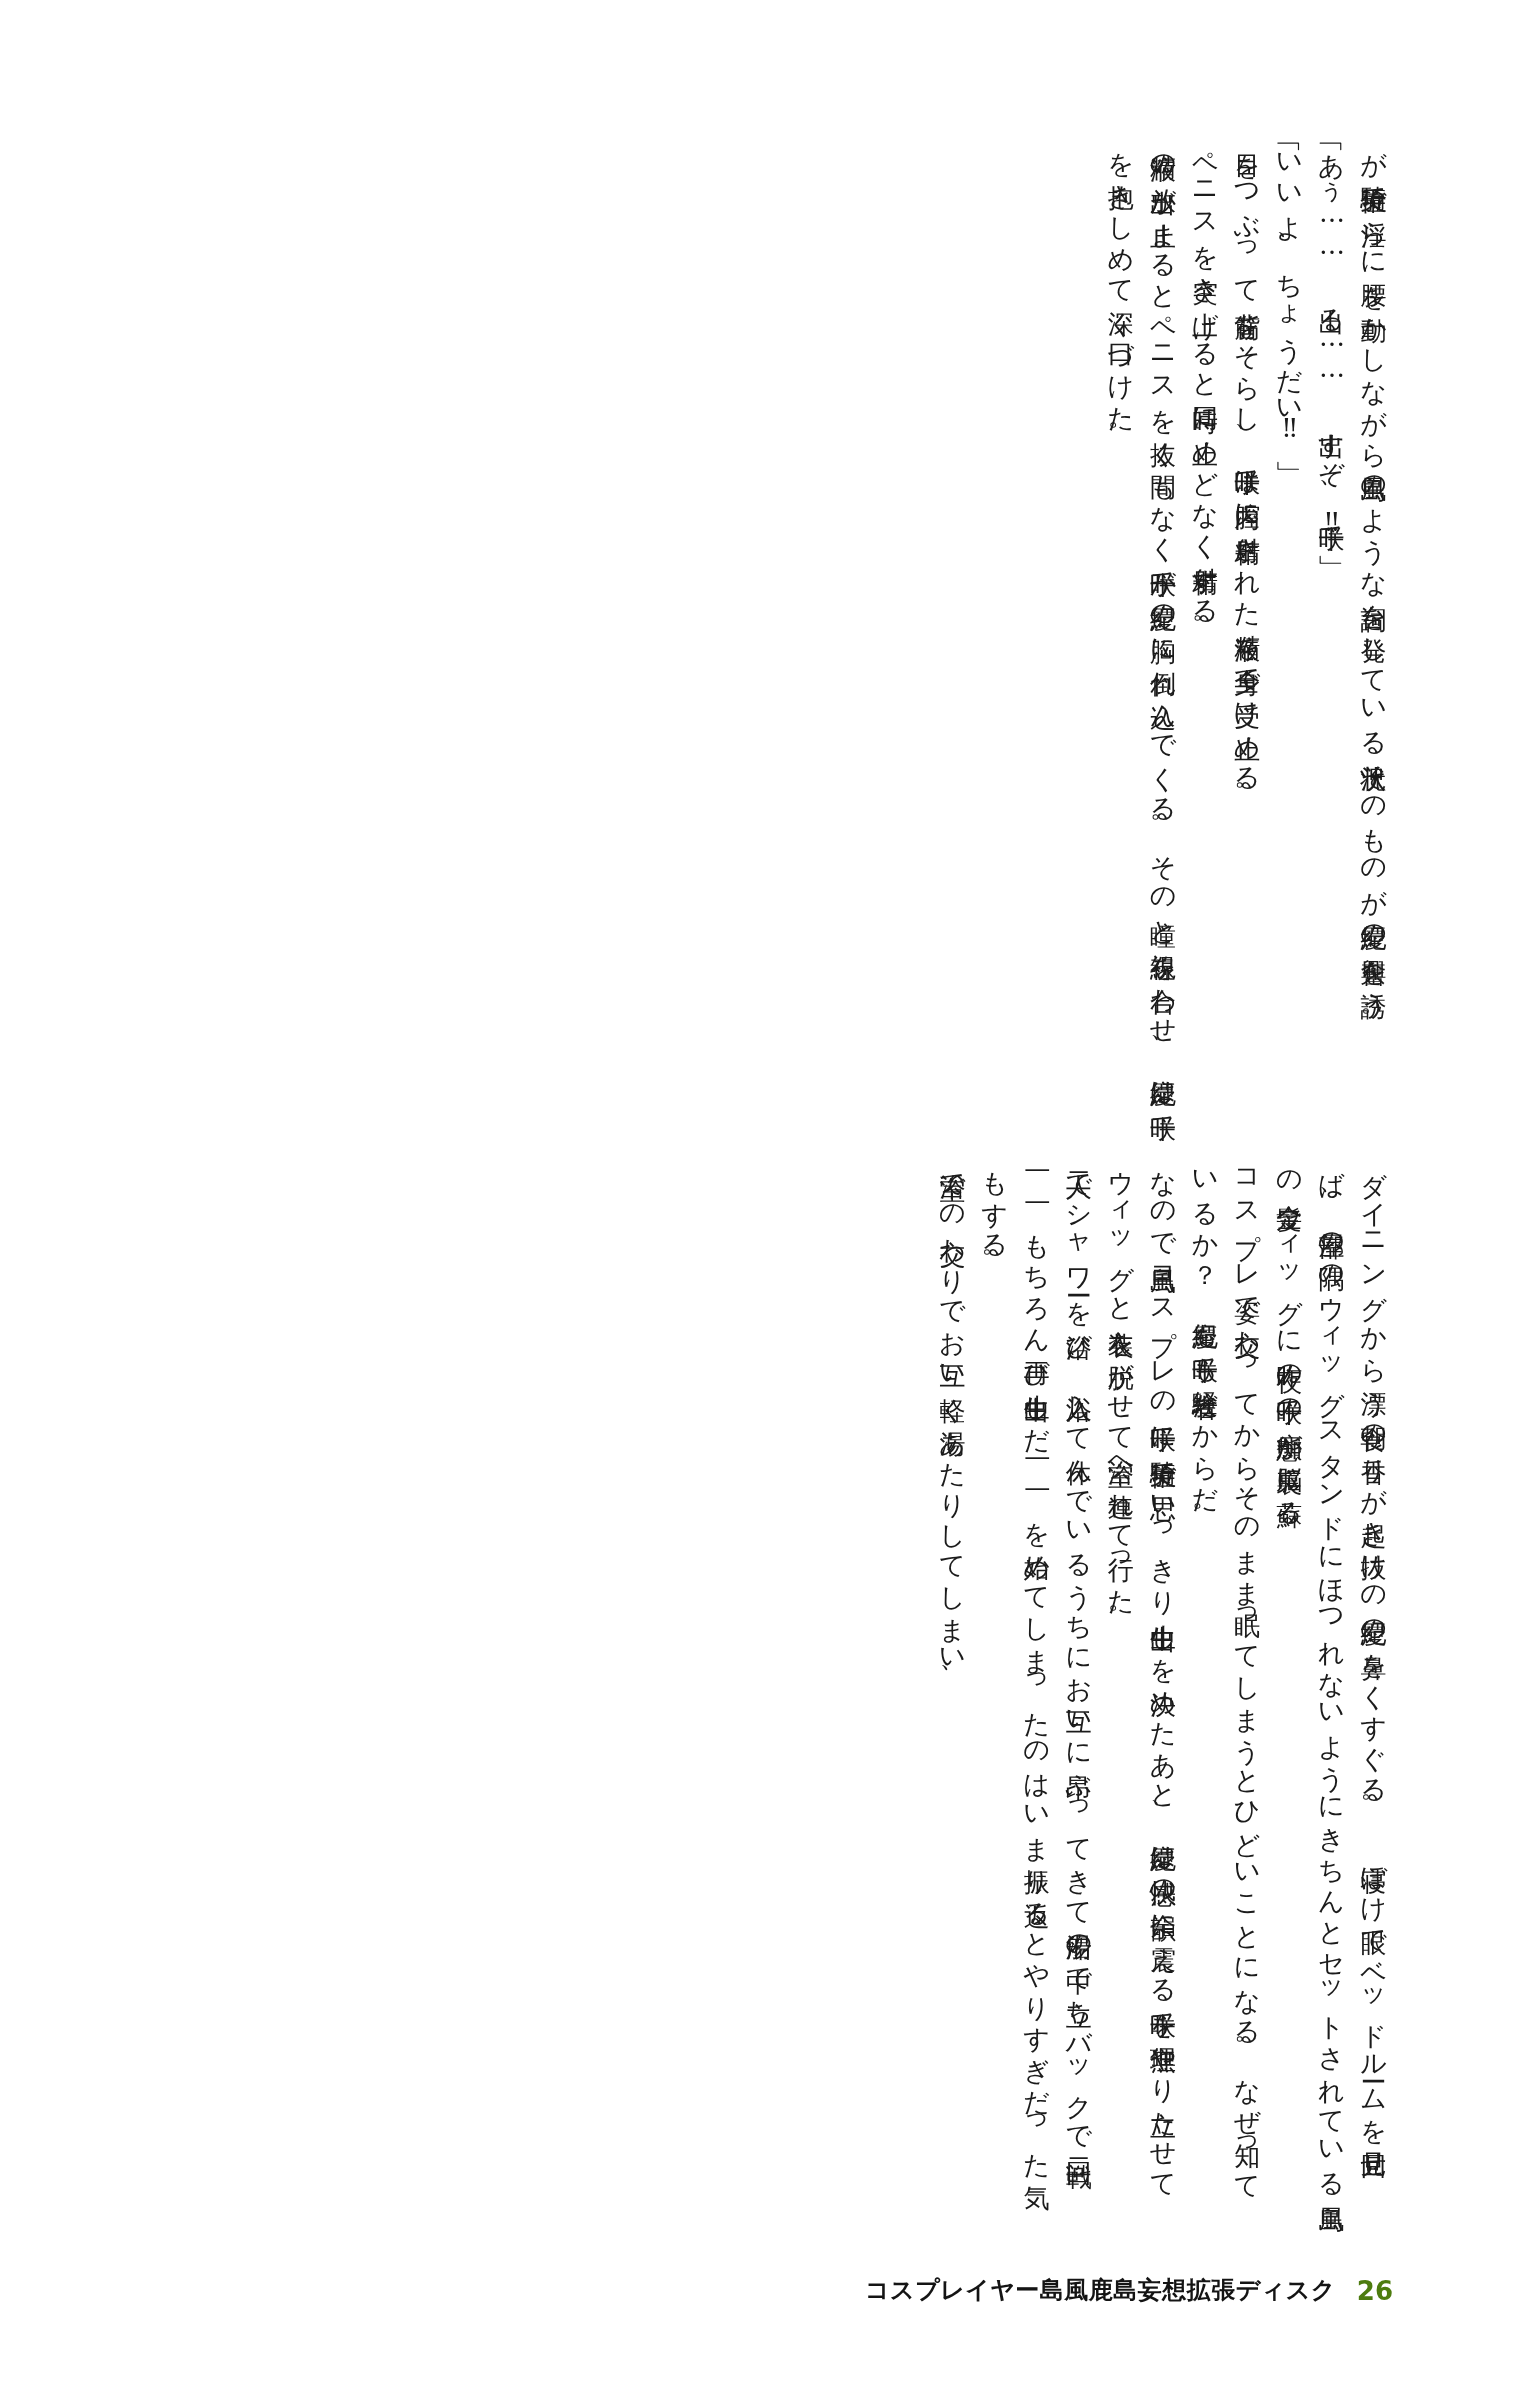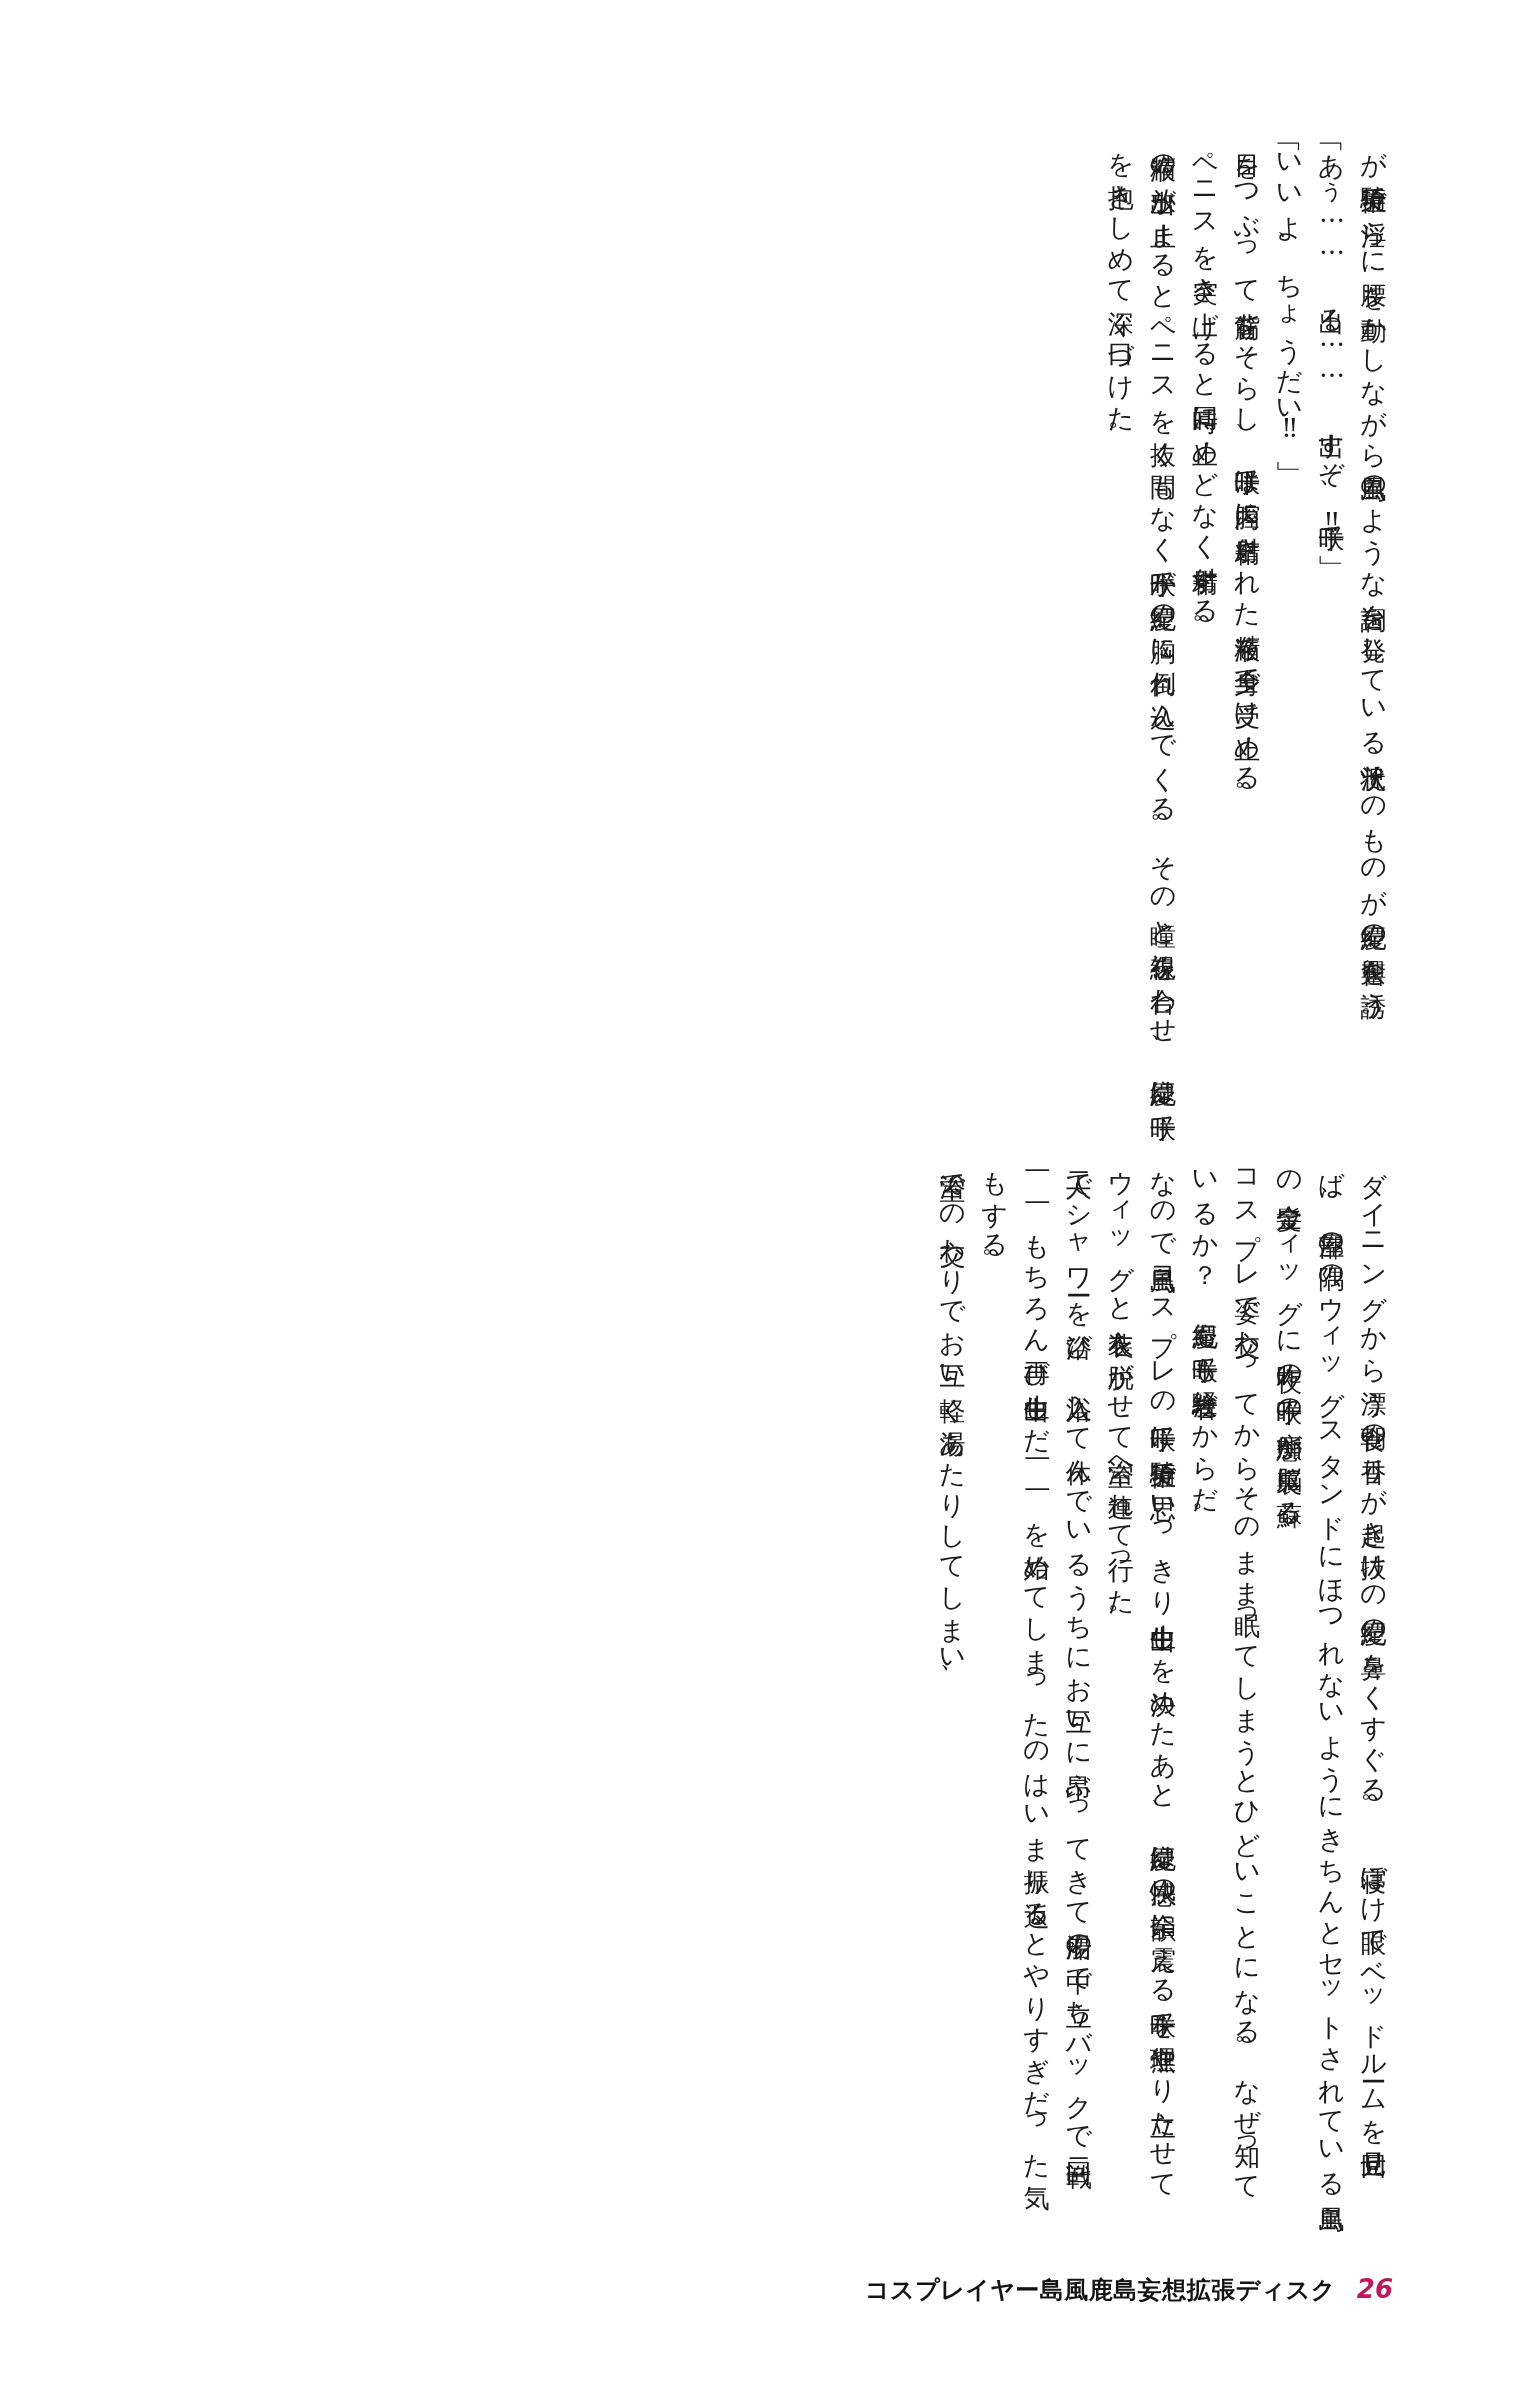--- a/index.html
+++ b/index.html
@@ -53,36 +53,35 @@
     top: 1153px;
     height: 1038px;
     max-height: 1038px;
   }
 
   .footer {
     position: absolute;
     right: 144px;
     bottom: 101px;
     display: flex;
-    align-items: flex-start;
+    align-items: flex-end;
     gap: 21px;
     font-family: "DejaVu Sans", "Liberation Sans", sans-serif;
   }
   .footer-title {
     font-size: 24px;
     letter-spacing: 0.02em;
     color: #141414;
     font-weight: 600;
   }
   .footer-page {
     font-size: 26px;
-    color: #be185d;
+    color: #4d7c0f;
     font-weight: 700;
     font-family: "DejaVu Sans", "Liberation Sans", sans-serif;
-    font-style: italic;
   }
 </style>
 </head>
 <body>
 
 <div class="page">
 
   <div class="vtext" id="block-upper">が騎乗位で淫らに腰を動かしながら島風のような台詞を発している状況そのものが慶紀の興奮を誘う。
 「あぅ……　出る……　出すぞ、千咲‼」
 「いいよ、ちょうだい‼」

